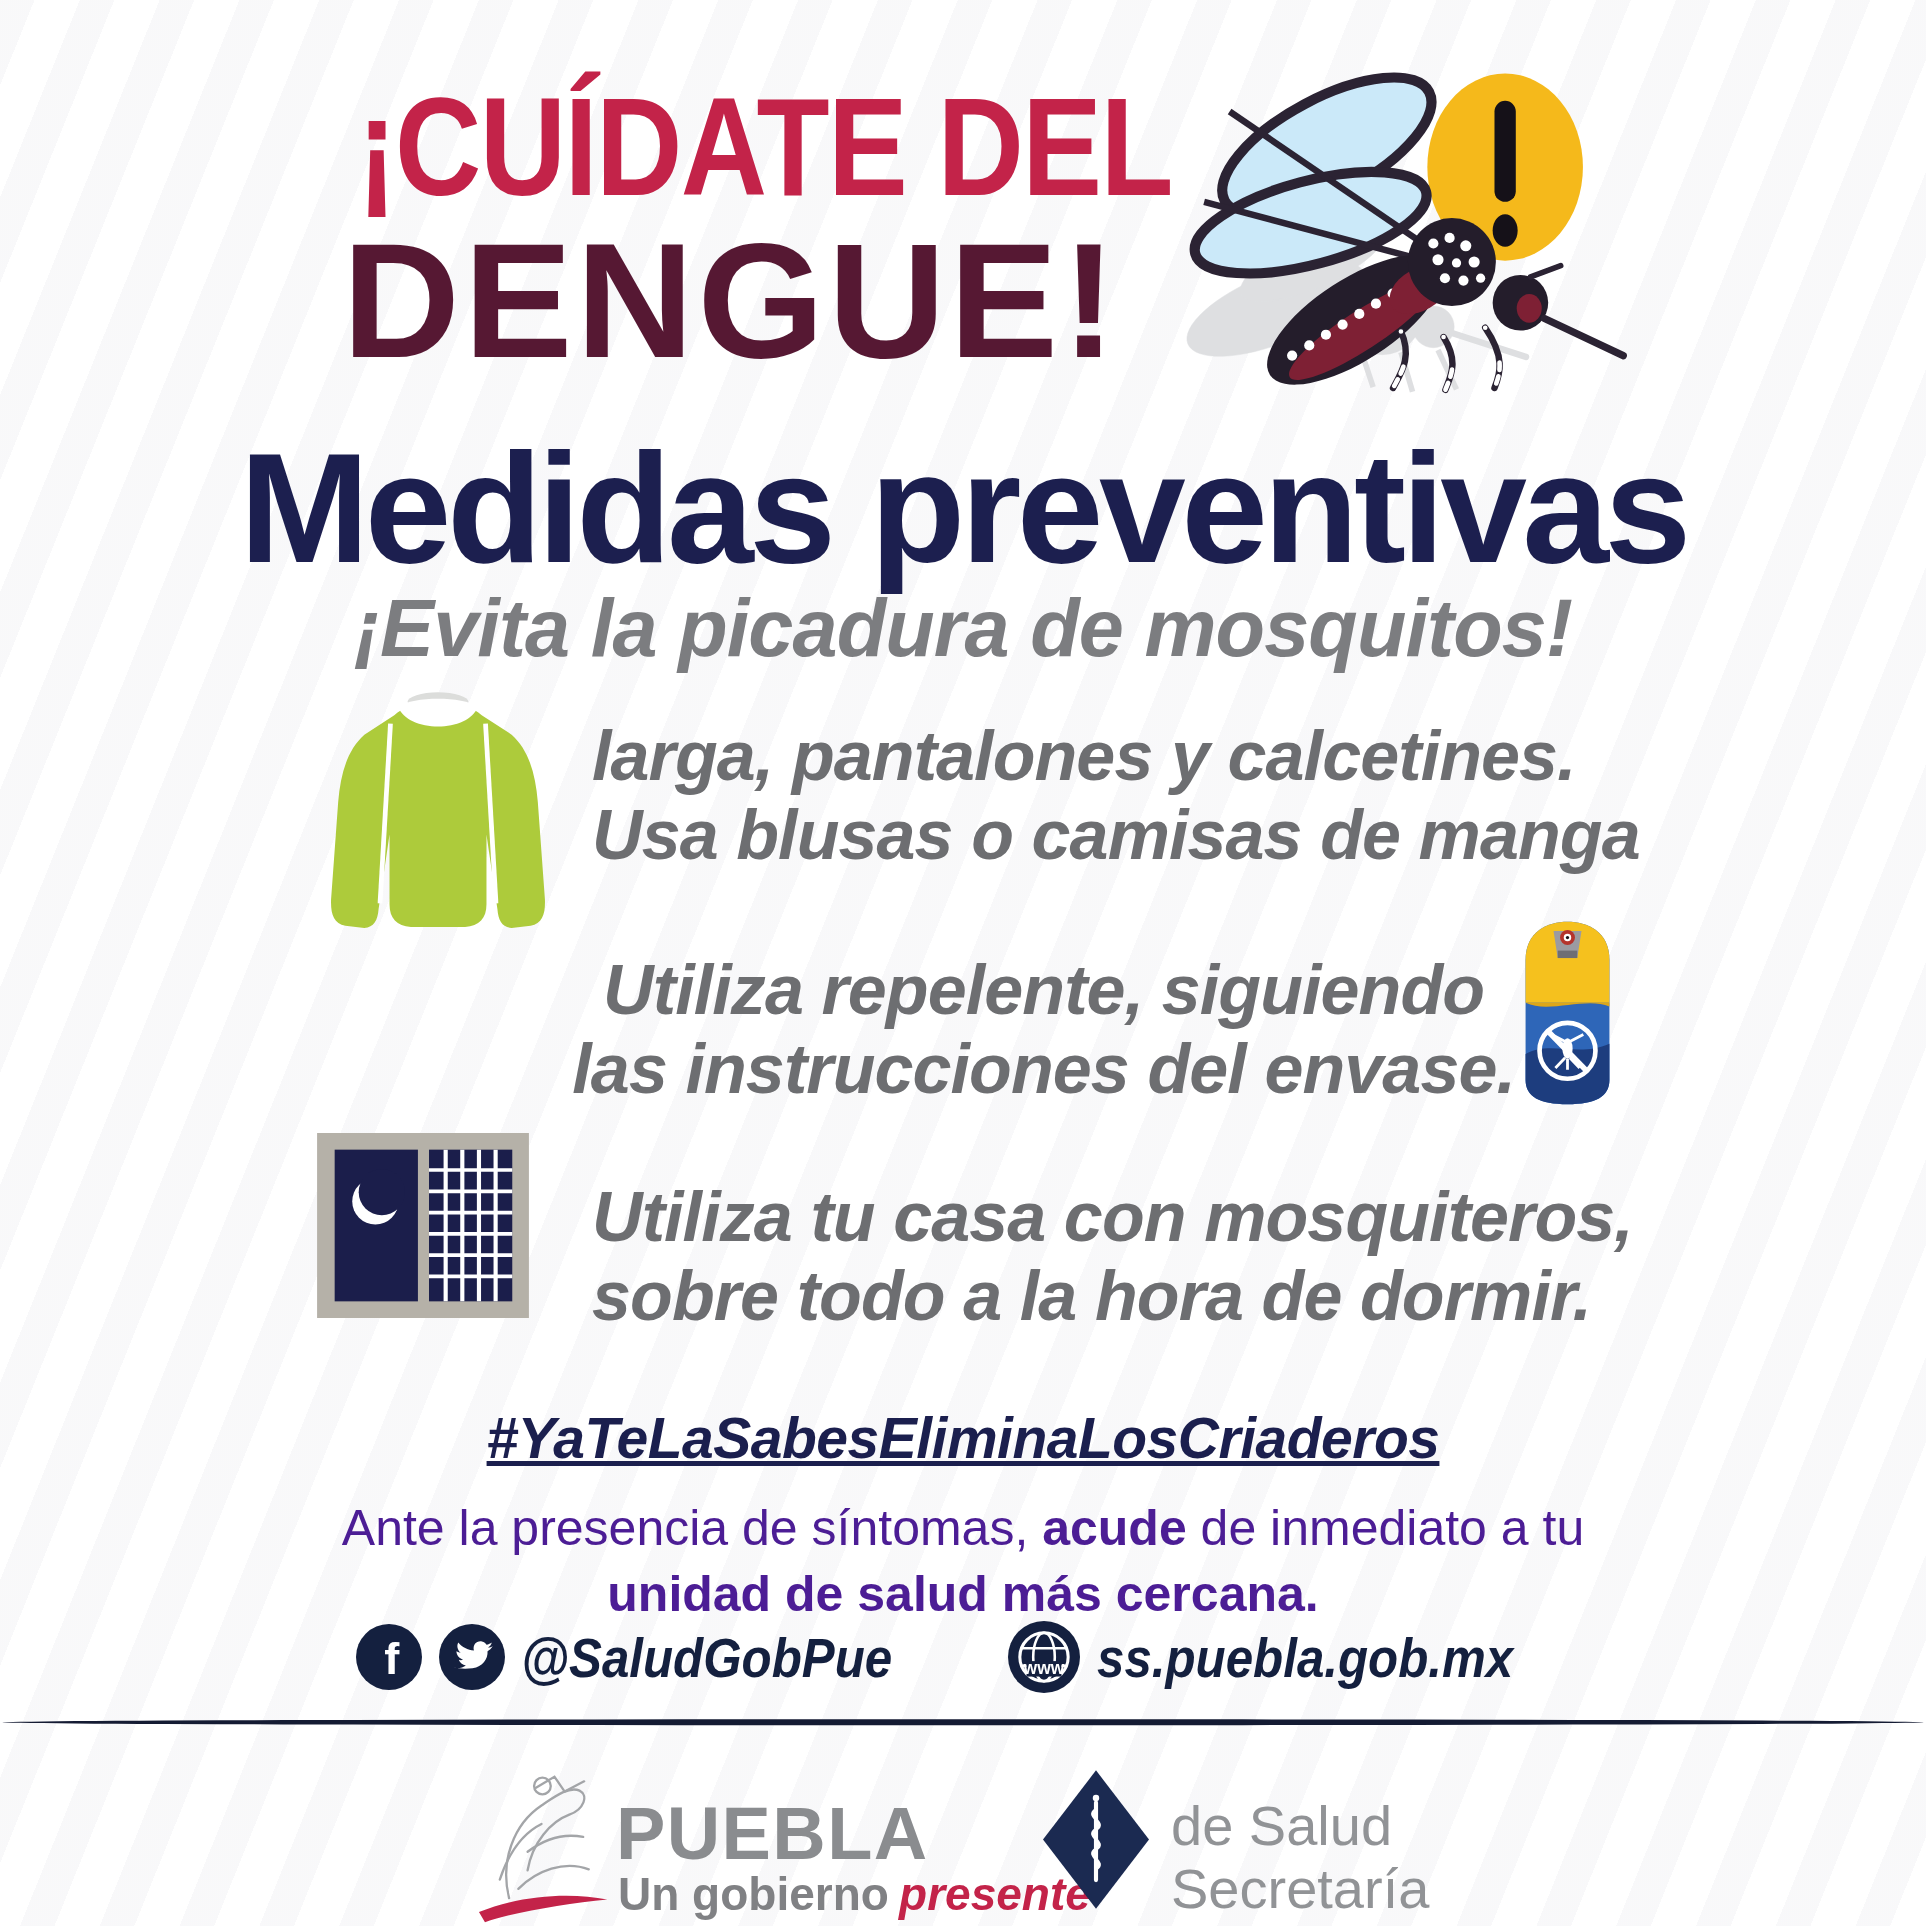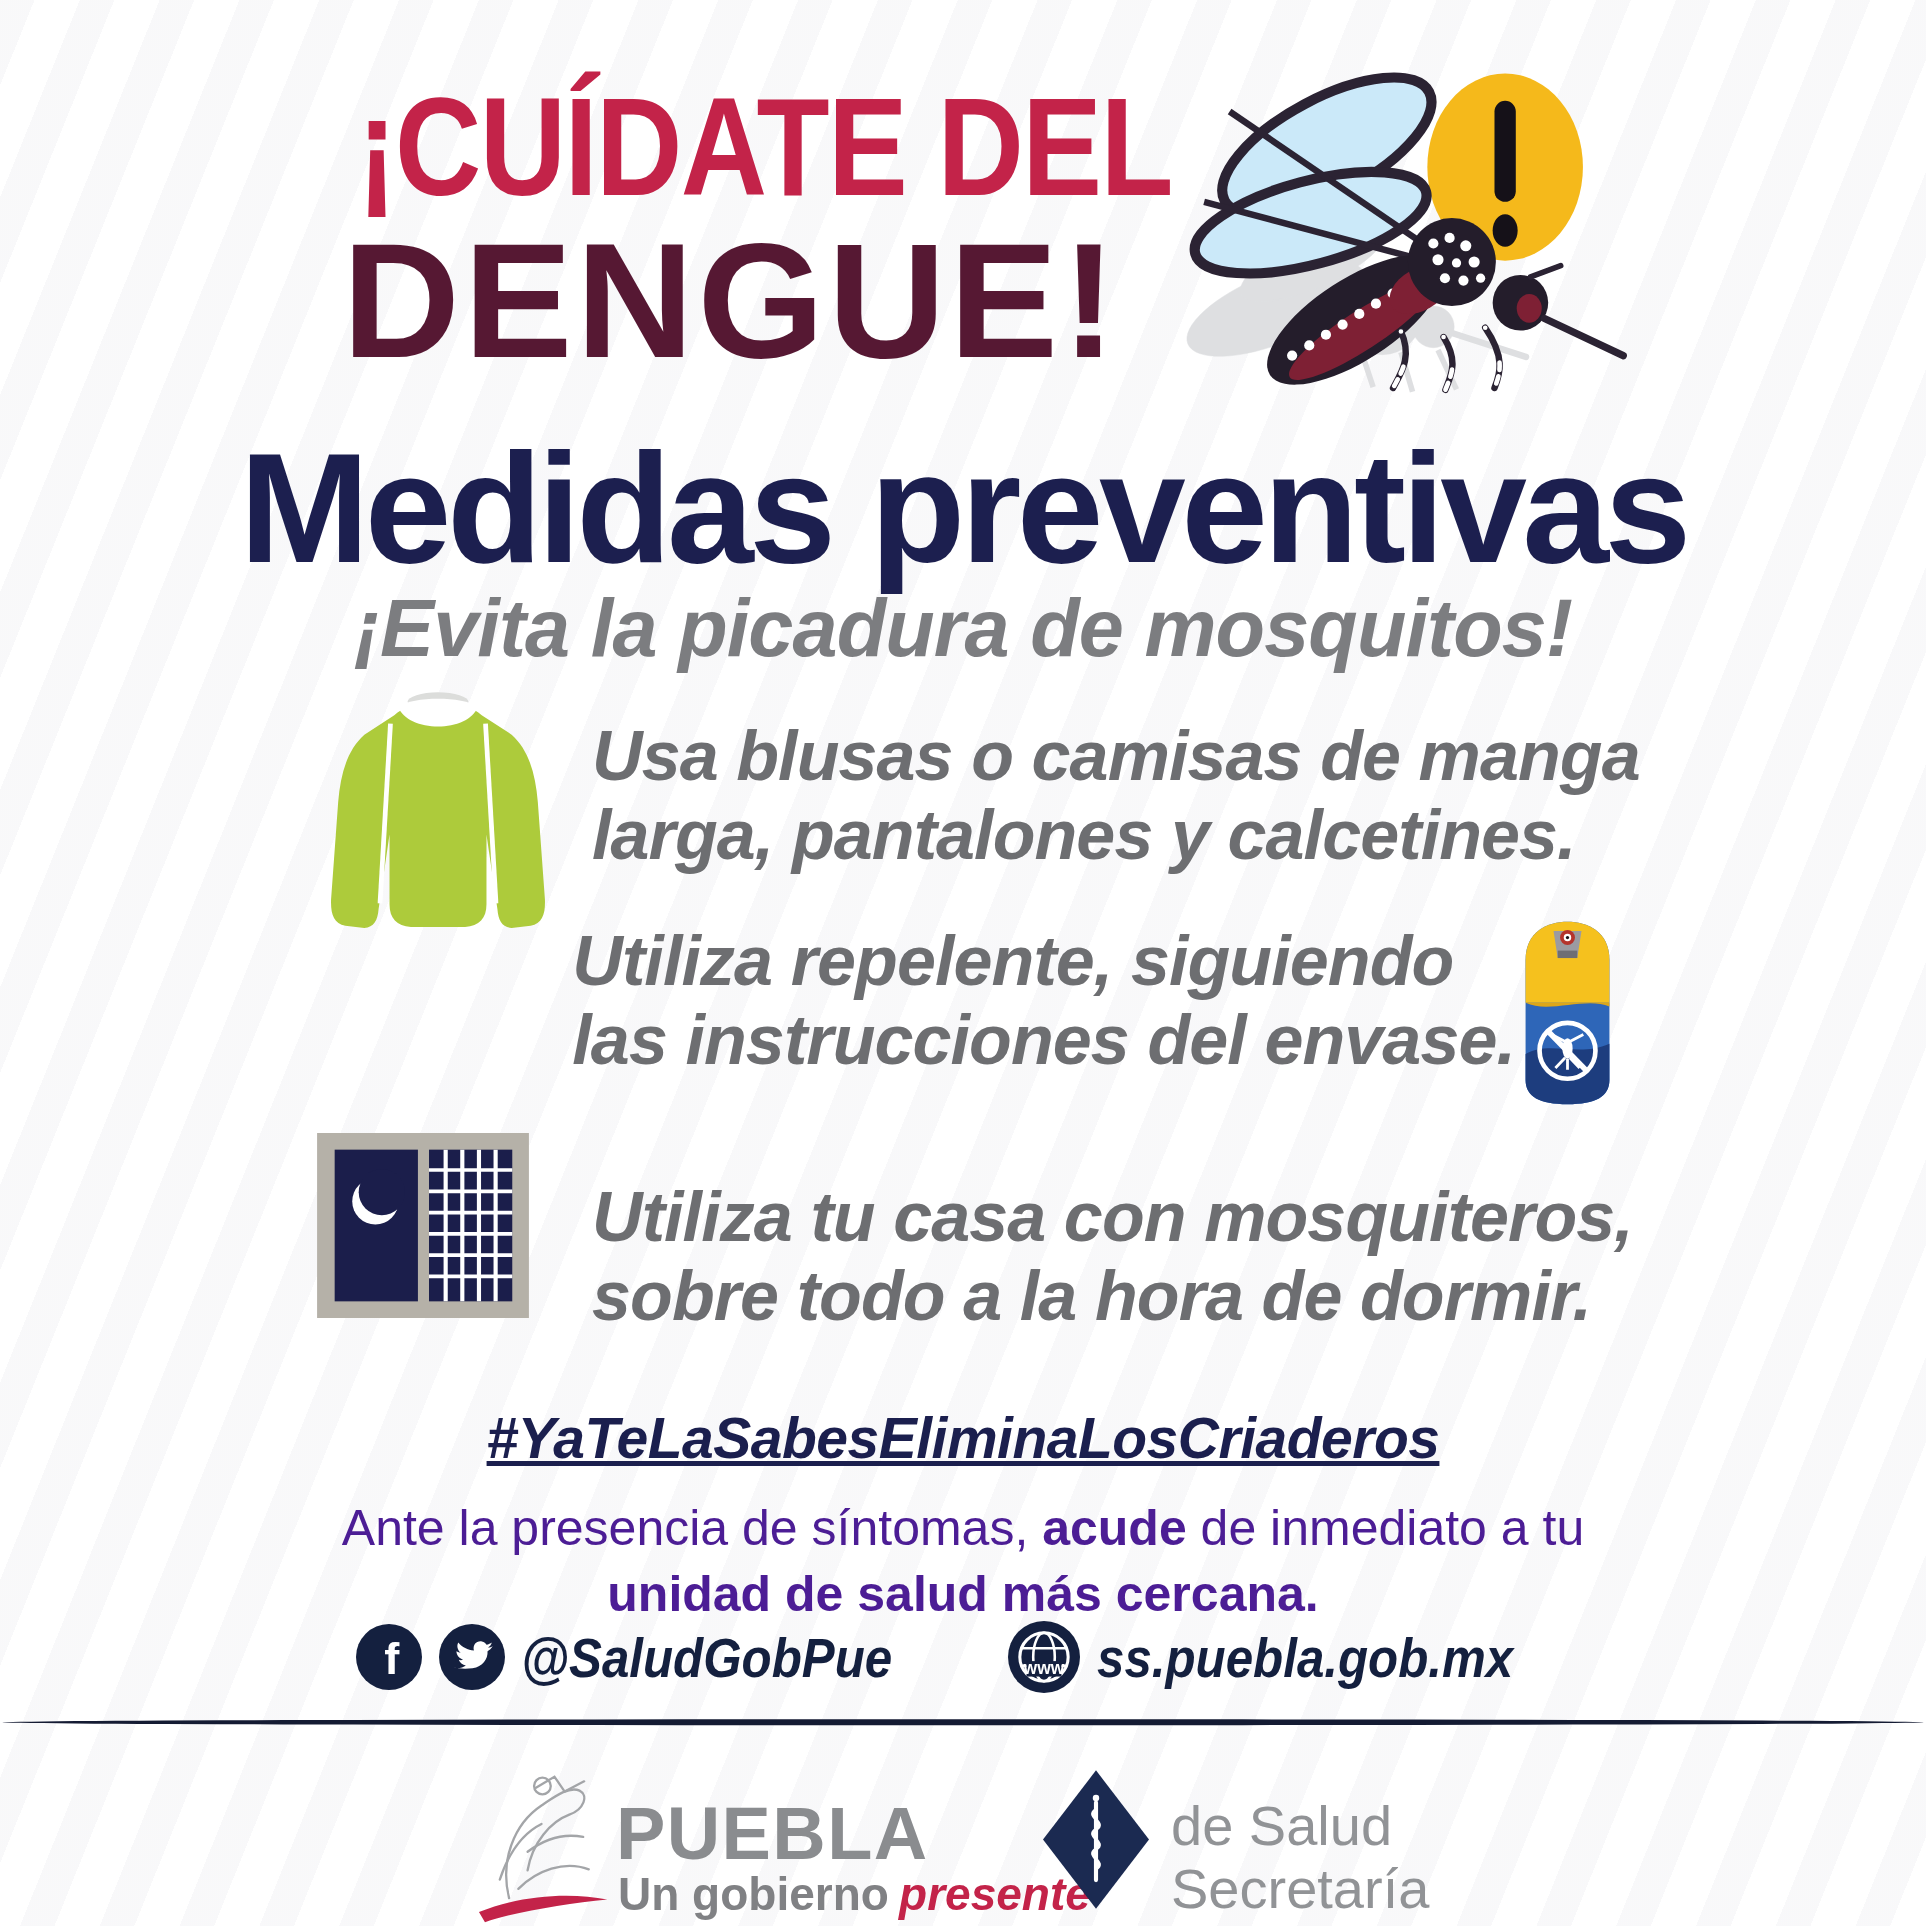--- a/index.html
+++ b/index.html
@@ -34,21 +34,21 @@
     left:0;top:582px;width:1926px;text-align:center;
     font-size:81px;font-weight:700;font-style:italic;color:#7C7D80;
     letter-spacing:-0.9px;white-space:nowrap;
   }
 
   .tip-text{
     font-size:70px;font-weight:700;font-style:italic;color:#6D6E71;
     line-height:1.13;letter-spacing:-0.9px;white-space:nowrap;
   }
   .tip1-text{left:592px;top:717px;}
-  .tip2-text{right:411px;top:922px;text-align:left;}
+  .tip2-text{right:411px;top:951px;text-align:center;}
   .tip3-text{left:592px;top:1178px;}
 
   .hashtag{
     left:0;top:1405px;width:1926px;text-align:center;
     font-size:57px;font-weight:700;font-style:italic;color:#1B1F4E;
     letter-spacing:-0.5px;white-space:nowrap;text-decoration:underline;
   }
   .advice{
     left:0;top:1495px;width:1926px;text-align:center;
     font-size:50px;color:#4c1d95;line-height:1.32;font-weight:400;
@@ -166,22 +166,22 @@
   <path d="M250,48 C205,48 175,58 158,74 L95,115 C60,146 45,196 40,256 L25,462 C24,492 30,512 55,517
            L95,522 C115,520 123,507 125,482 L148,325 L148,472 C148,502 163,517 193,520 L307,520
            C337,517 352,502 352,472 L352,325 L375,482 C377,507 385,520 405,522 L445,517
            C470,512 476,492 475,462 L460,256 C455,196 440,146 405,115 L342,74 C325,58 295,48 250,48 Z" fill="#ADCB3B"></path>
   <path d="M150,92 L128,470" stroke="#ffffff" stroke-width="10" fill="none"></path>
   <path d="M350,92 L372,470" stroke="#ffffff" stroke-width="10" fill="none"></path>
   <ellipse cx="250" cy="46" rx="64" ry="20" fill="#DCDDDB"></ellipse>
   <path d="M166,56 C186,112 314,112 334,56 C300,34 200,34 166,56 Z" fill="#ffffff"></path>
 </svg>
 <div class="abs tip-text tip1-text">
+  <div>larga, pantalones y calcetines.</div>
   <div>Usa blusas o camisas de manga</div>
-  <div>larga, pantalones y calcetines.</div>
 </div>
 
 <div class="abs tip-text tip2-text">
   <div>Utiliza repelente, siguiendo</div>
   <div>las instrucciones del envase.</div>
 </div>
 <svg class="abs" style="left:1520px;top:918px" width="95" height="191" viewBox="0 0 200 410">
   <path d="M10,90 C10,28 58,8 100,8 C142,8 190,28 190,90 L190,348 C190,384 160,400 100,400
            C40,400 10,384 10,348 Z" fill="#2E66B8"></path>
   <path d="M10,90 C10,28 58,8 100,8 C142,8 190,28 190,90 L190,182 L10,182 Z" fill="#F5C11E"></path>

